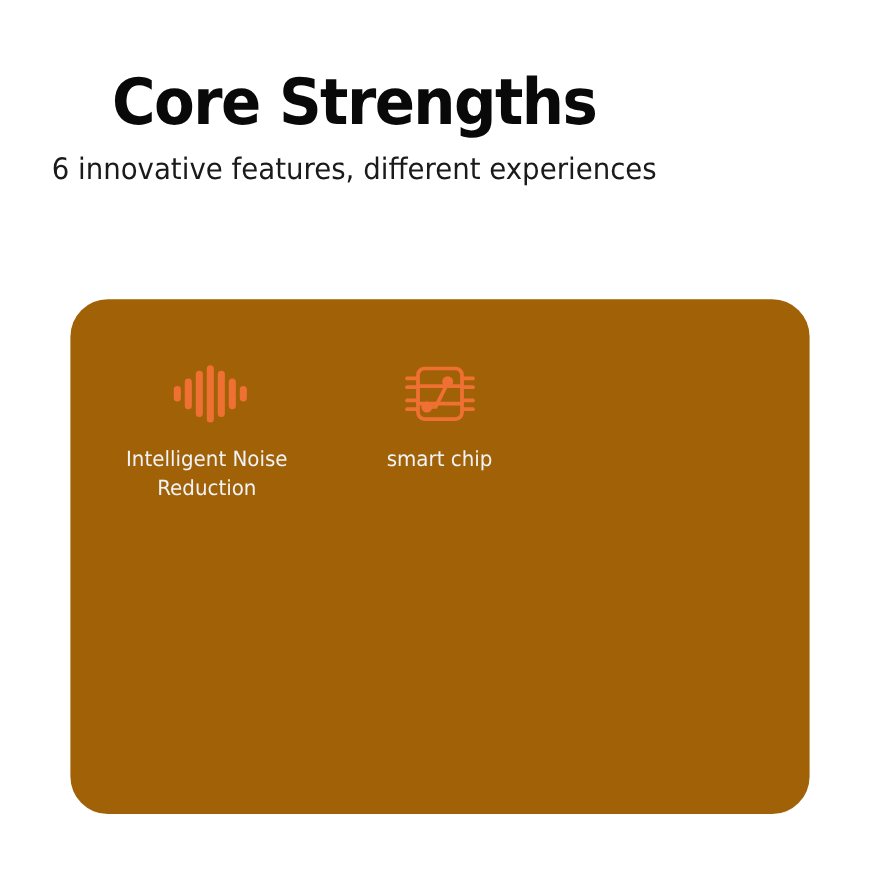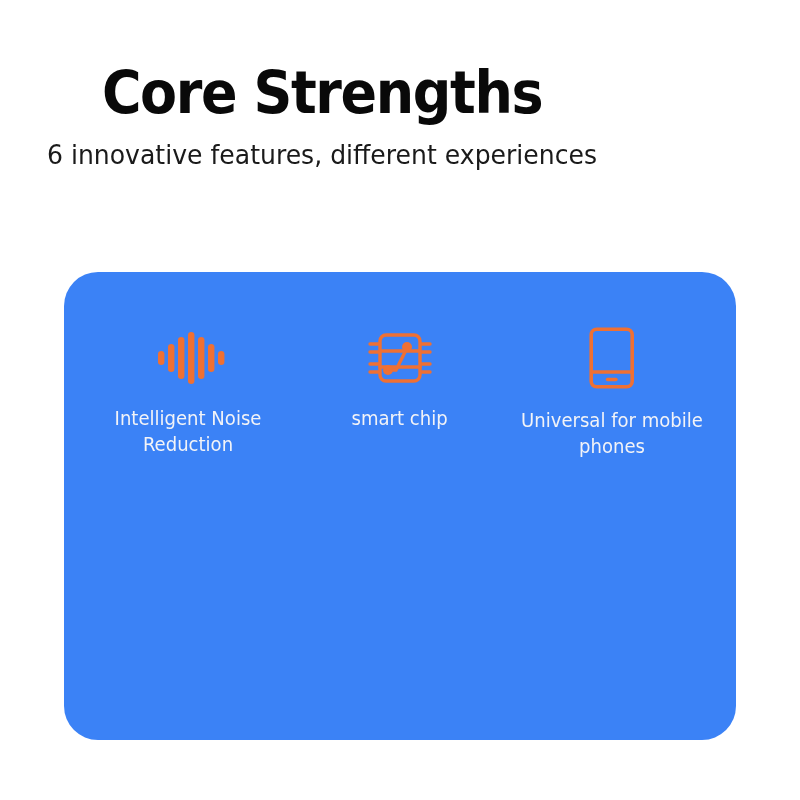--- a/index.html
+++ b/index.html
@@ -48,21 +48,21 @@
     transform: scaleX(0.93);
   }
 
   
   .feature-card {
     position: absolute;
     left: 64px;
     top: 272px;
     width: 672px;
     height: 468px;
-    background: #3b82f6;
+    background: #a16207;
     border-radius: 34px;
   }
 
   .feature-grid {
     position: absolute;
     left: 0;
     top: 0;
     width: 100%;
     height: 100%;
     display: grid;
@@ -158,27 +158,17 @@
             <circle cx="38" cy="17" r="5" fill="#ef7033"></circle>
             <circle cx="19" cy="40" r="5" fill="#ef7033"></circle>
           </svg>
         </div>
         <div class="feature-label">smart chip</div>
       </div>
 
 
 
 
-      <div class="feature-item row2">
-        <div class="feature-icon">
-          <svg width="46" height="62" viewBox="0 0 46 62">
-            <rect x="2.2" y="2.2" width="41" height="57.6" rx="5.5" fill="none" stroke="#ef7033" stroke-width="3.6"></rect>
-            <line x1="2.2" y1="45" x2="43.2" y2="45" stroke="#ef7033" stroke-width="3.6"></line>
-            <line x1="18.5" y1="52.5" x2="27" y2="52.5" stroke="#ef7033" stroke-width="3.4" stroke-linecap="round"></line>
-          </svg>
-        </div>
-        <div class="feature-label">Universal for mobile phones</div>
-      </div>
 
     </div>
   </div>
 
 </div>
 
 </body></html>

